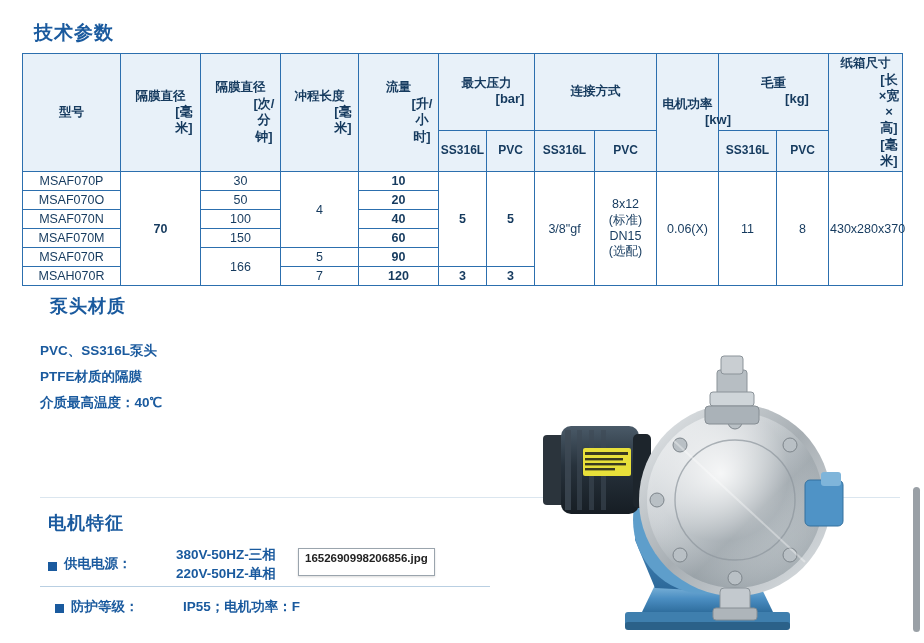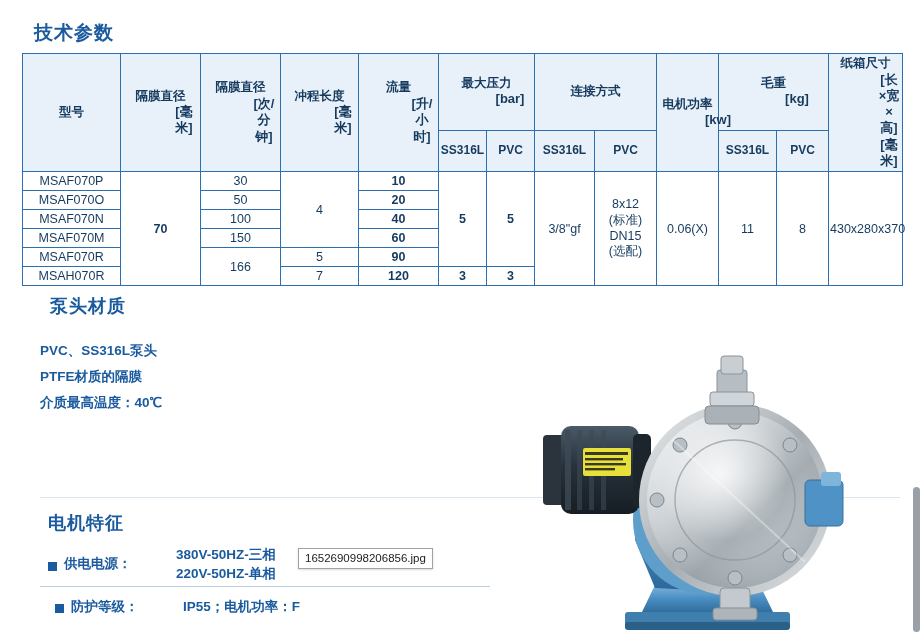--- a/index.html
+++ b/index.html
@@ -116,25 +116,26 @@
 
   
   .file-chip {
     position:absolute;
     left: 298px;
     top: 548px;
     background:#ffffff;
     border:1px solid #9aa4ad;
     font-size: 11.5px;
     color:#222;
-    padding: 3px 6px 4px 6px;
+    padding: 3px 6px 11px 6px;
     font-family: "Liberation Sans", sans-serif;
     white-space: nowrap;
     box-shadow: 0 1px 2px rgba(0,0,0,0.15);
     z-index: 40;
+    font-weight: bold;
   }
 
   
   .scrollbar {
     position:absolute;
     right: 4px;
     top: 487px;
     width: 7px;
     height: 145px;
     background:#9aa0a6;

